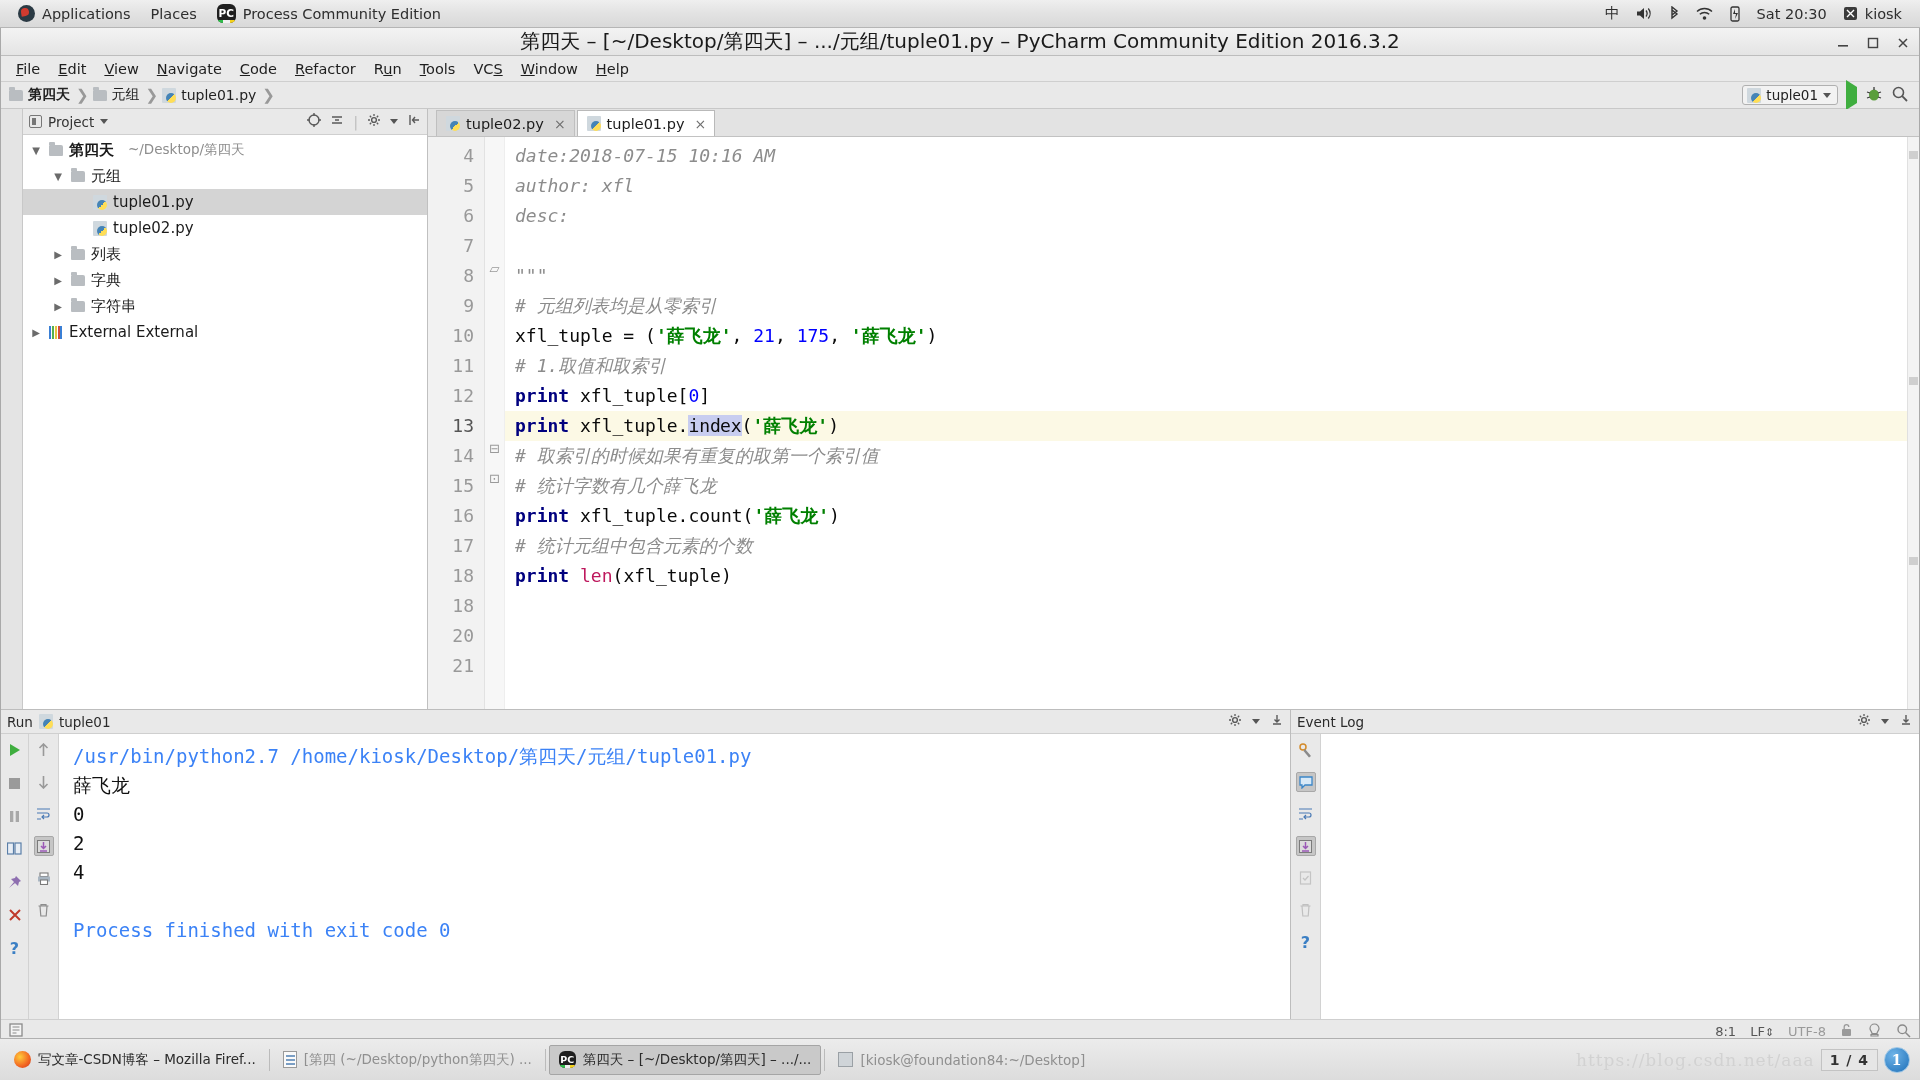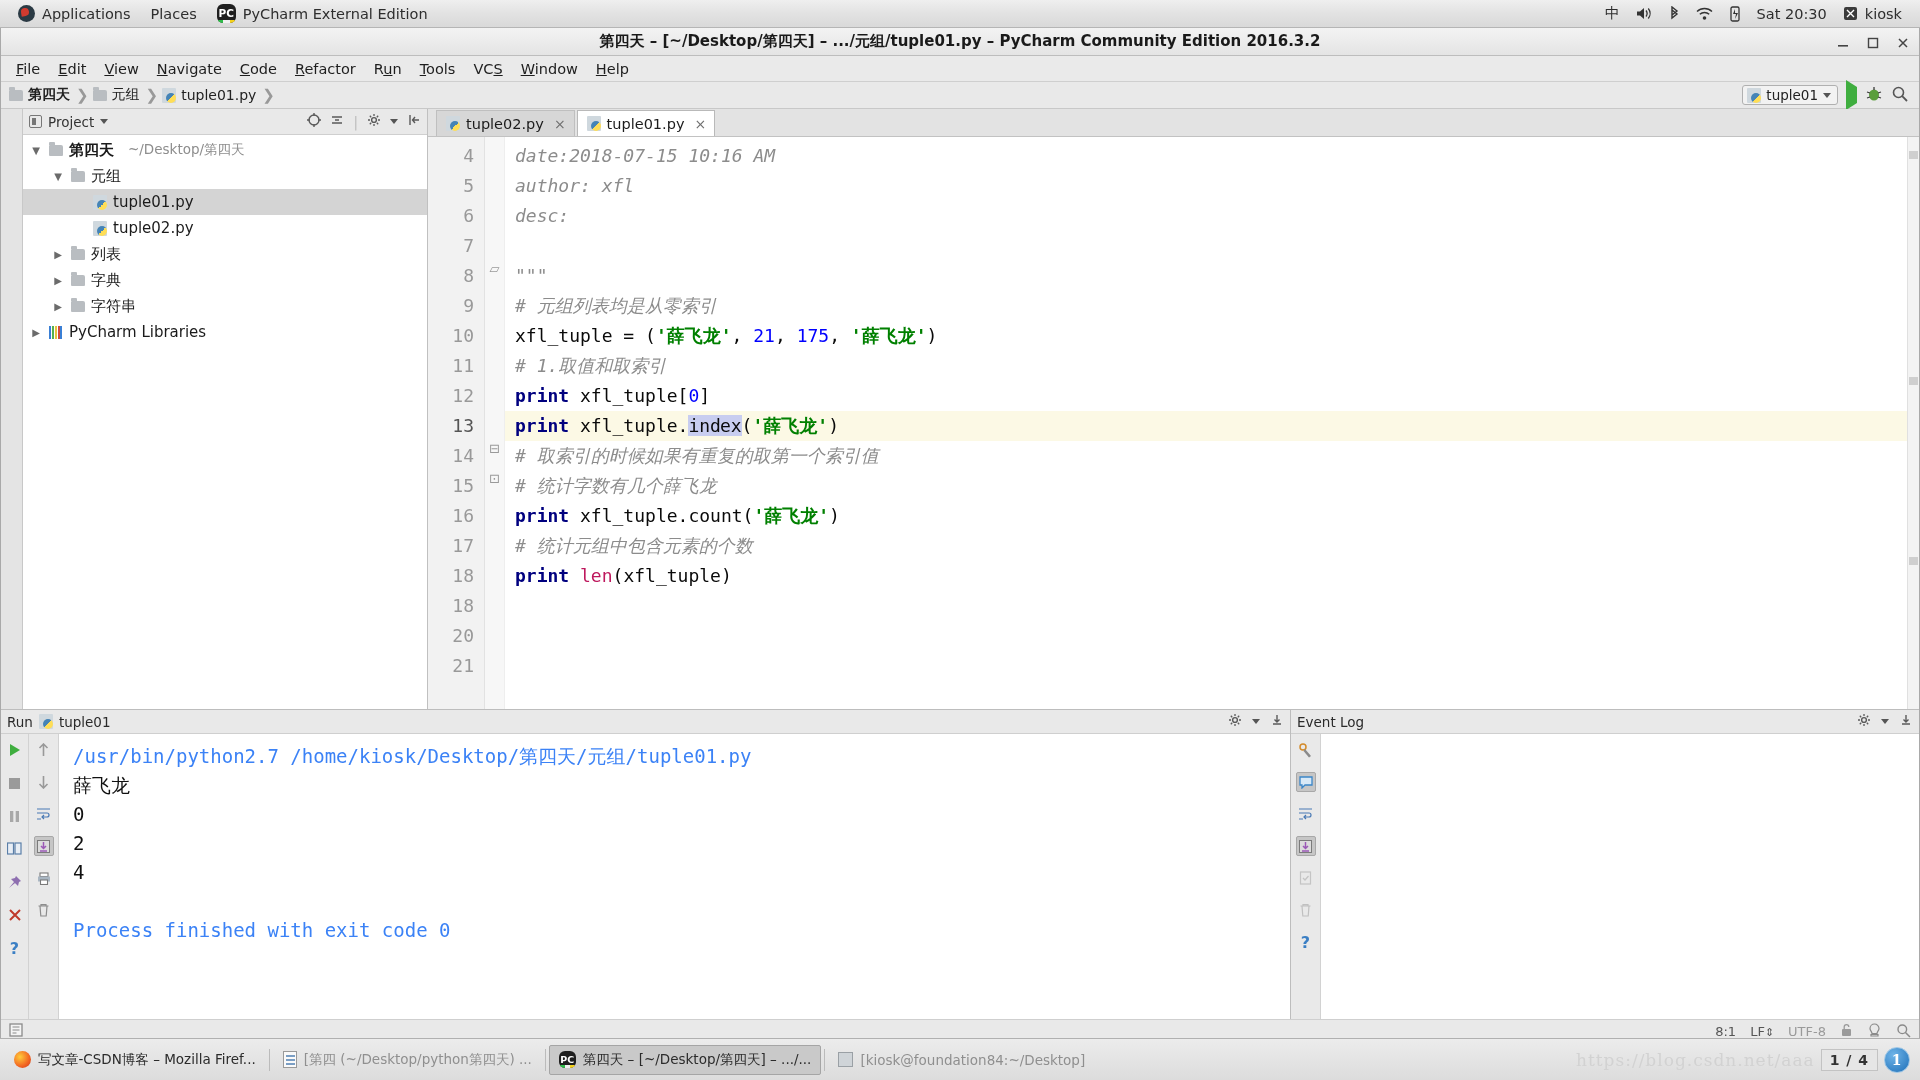--- a/index.html
+++ b/index.html
@@ -49,22 +49,22 @@
     background: #e9e9e9; display: flex; flex-direction: column;
     border: 1px solid #a9a9a9; border-top: none;
   }
   
   #title-bar {
     height: 28px; background: linear-gradient(to bottom,#f3f3f3,#e4e4e4);
     border-bottom: 1px solid #bdbdbd;
     display: flex; align-items: center; position: relative;
   }
   #win-title {
-    flex: 1; text-align: center; font-size: 15px; color: #1a1a1a;
-    font-family: "DejaVu Sans", sans-serif; white-space: nowrap; overflow: hidden; font-weight: bold;
+    flex: 1; text-align: center; font-size: 20px; color: #1a1a1a;
+    font-family: "DejaVu Sans", sans-serif; white-space: nowrap; overflow: hidden;
   }
   .win-btns { position: absolute; right: 6px; top: 0; height: 28px; display: flex; align-items: center; gap: 10px; }
   .win-btn { width: 20px; height: 20px; color: #444; font-size: 14px; line-height: 20px; text-align: center; }
   .win-btn svg { vertical-align: middle; }
 
   
   #menu-bar {
     height: 26px; background: #eaeaea; border-bottom: 1px solid #cfcfcf;
     display: flex; align-items: center; padding-left: 6px; font-size: 14.5px; color: #1e1e1e;
   }
@@ -228,21 +228,21 @@
   <div class="gp-left">
     <div class="gp-item">
       <span class="fedora-logo"></span>
       <span>Applications</span>
     </div>
     <div class="gp-item">
       <span>Places</span>
     </div>
     <div class="gp-item">
       <span class="pc-badge">PC</span>
-      <span>PyCharm External Edition</span>
+      <span>Process Community Edition</span>
     </div>
   </div>
   <div class="gp-right">
     <div class="gp-item">
       <span>中</span>
     </div>
     <div class="gp-item">
       <svg width="17" height="15" viewBox="0 0 17 15">
           <path d="M1 5.5h3l4-3.5v11l-4-3.5H1z" fill="#333"></path>
           <path d="M10 4.5a5 5 0 010 6" stroke="#333" stroke-width="1.3" fill="none"></path>
@@ -425,21 +425,21 @@
             <span class="tree-label">字典</span>
           </div>
           <div class="tree-row" style="padding-left: 28px;">
             <span class="tw">▶</span>
             <span class="folder-ico"></span>
             <span class="tree-label">字符串</span>
           </div>
           <div class="tree-row" style="padding-left: 6px;">
             <span class="tw">▶</span>
             <span class="lib-ico"></span>
-            <span class="tree-label">PyCharm Libraries</span>
+            <span class="tree-label">External External</span>
           </div>
         </div>
     </div>
 
     <div id="editor-area">
       <div id="tab-bar">
         <div class="etab">
           <span class="py-ico"></span>
           <span>tuple02.py</span>
           <span class="x">×</span>

